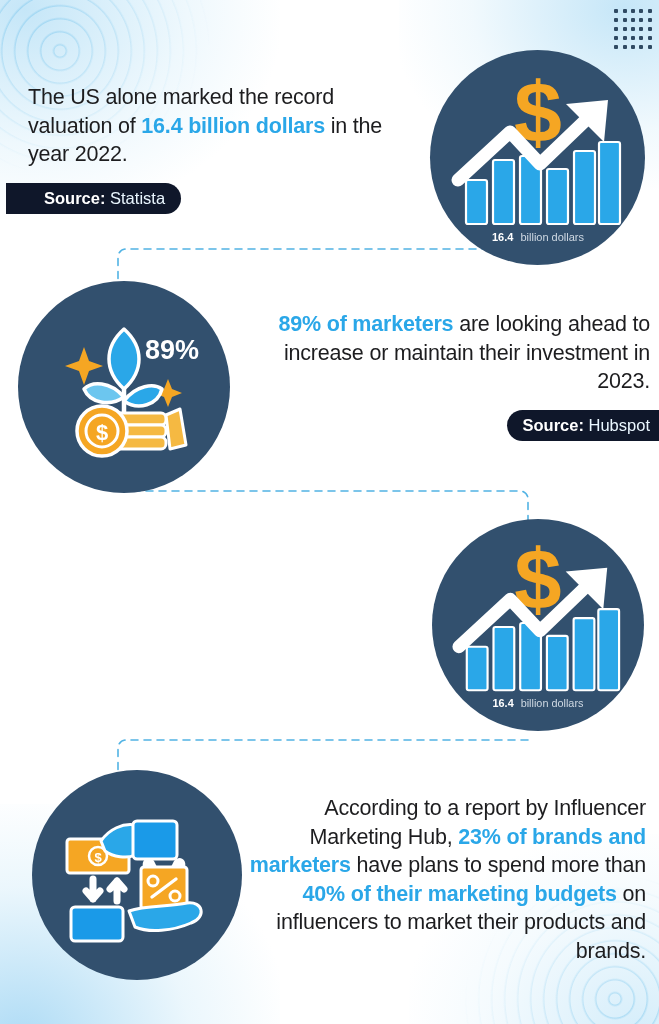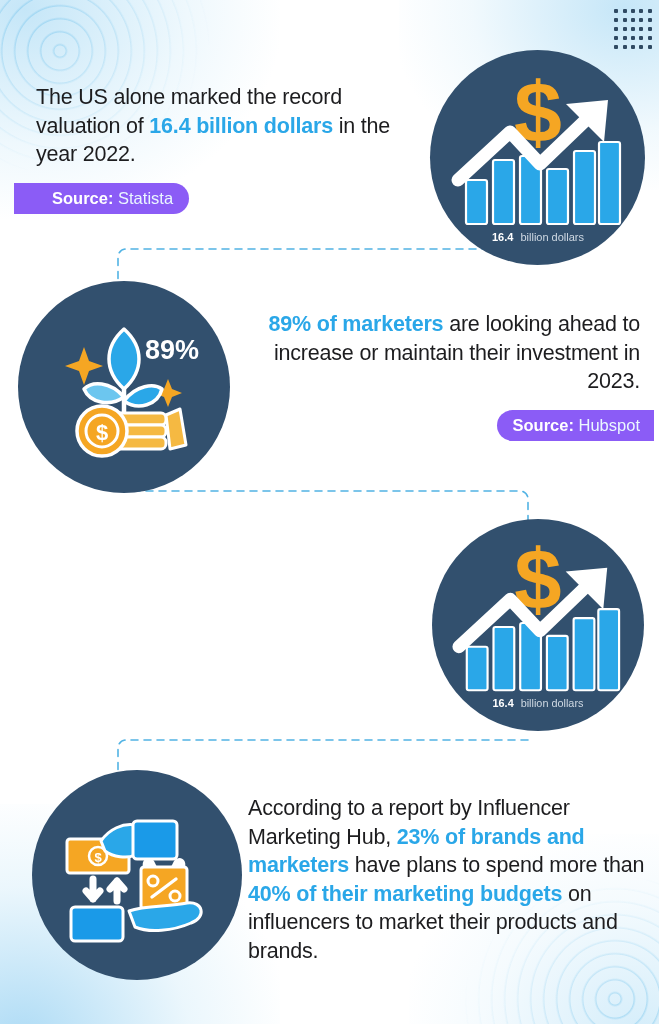--- a/index.html
+++ b/index.html
@@ -125,21 +125,21 @@
     letter-spacing: -0.2px;
     font-weight: 400;
   }
   .stat-text .hl {
     color: #2aa7e8;
     font-weight: 700;
   }
 
   .source-badge {
     display: inline-block;
-    background: #8b5cf6;
+    background: #0f172a;
     color: #ffffff;
     border-radius: 16px;
     padding: 5px 16px 6px 16px;
     font-size: 16.5px;
     line-height: 1.22;
     white-space: nowrap;
   }
   .source-badge .lbl { font-weight: 700; }
   .source-badge .val { font-weight: 400; color: #eaf7ff; }
 
@@ -243,21 +243,21 @@
         <path d="M10 112 L62 64 L92 96 L142 48" stroke="#ffffff" stroke-width="13" fill="none" stroke-linejoin="round" stroke-linecap="round"></path>
         <path d="M118 36 L160 32 L156 74 Z" fill="#ffffff"></path>
 
         <text x="90" y="173" text-anchor="middle" class="cap" font-family="Liberation Sans, sans-serif">
           <tspan class="cap-strong">16.4</tspan>
           <tspan dx="4">billion dollars</tspan>
         </text>
       </svg>
     </div>
 
-    <div class="text-col" style="left:36px; top:83px; width:390px;">
+    <div class="text-col" style="left:28px; top:83px; width:390px;">
       <div class="stat-text"><span>The US alone marked the record valuation of </span><span class="hl">16.4 billion dollars</span><span> in the year 2022.</span></div>
       <div class="badge-row">
         <span class="source-badge bleed-left">
           <span class="lbl">Source:</span>
           <span class="val">Statista</span>
         </span>
       </div>
     </div>
   </div>
 
@@ -284,21 +284,21 @@
         </g>
 
         <circle cx="62" cy="128" r="25" fill="#f5a623" stroke="#ffffff" stroke-width="3.5"></circle>
         <circle cx="62" cy="128" r="16" fill="none" stroke="#ffffff" stroke-width="3"></circle>
         <text x="62" y="137" text-anchor="middle" font-family="Liberation Sans, sans-serif" font-size="22" font-weight="700" fill="#ffffff">$</text>
 
         <text x="132" y="56" text-anchor="middle" class="pct-label" font-family="Liberation Sans, sans-serif">89%</text>
       </svg>
     </div>
 
-    <div class="text-col" style="left:252px; top:310px; width:388px; text-align:right;">
+    <div class="text-col" style="left:262px; top:310px; width:388px; text-align:right;">
       <div class="stat-text"><span class="hl">89% of marketers</span><span> are looking ahead to increase or maintain their investment in 2023.</span></div>
       <div class="badge-row right">
         <span class="source-badge bleed-right">
           <span class="lbl">Source:</span>
           <span class="val">Hubspot</span>
         </span>
       </div>
     </div>
   </div>
 
@@ -355,18 +355,18 @@
             <path d="M95 102 L119 84"></path>
           </g>
           <circle cx="96" cy="86" r="5" fill="none" stroke="#ffffff" stroke-width="3"></circle>
           <circle cx="118" cy="101" r="5" fill="none" stroke="#ffffff" stroke-width="3"></circle>
         </g>
 
         <path d="M72 116 C88 110 112 112 130 108 C146 106 150 122 134 128 C116 136 92 138 78 132 Z" fill="#2aa7e8" stroke="#ffffff" stroke-width="3" stroke-linejoin="round"></path>
       </svg>
     </div>
 
-    <div class="text-col" style="left:248px; top:794px; width:398px; text-align:left;">
+    <div class="text-col" style="left:248px; top:794px; width:398px; text-align:right;">
       <div class="stat-text"><span>According to a report by Influencer Marketing Hub, </span><span class="hl">23% of brands and marketers</span><span> have plans to spend more than </span><span class="hl">40% of their marketing budgets</span><span> on influencers to market their products and brands.</span></div>
     </div>
   </div>
 
 </div>
 
 </body></html>

